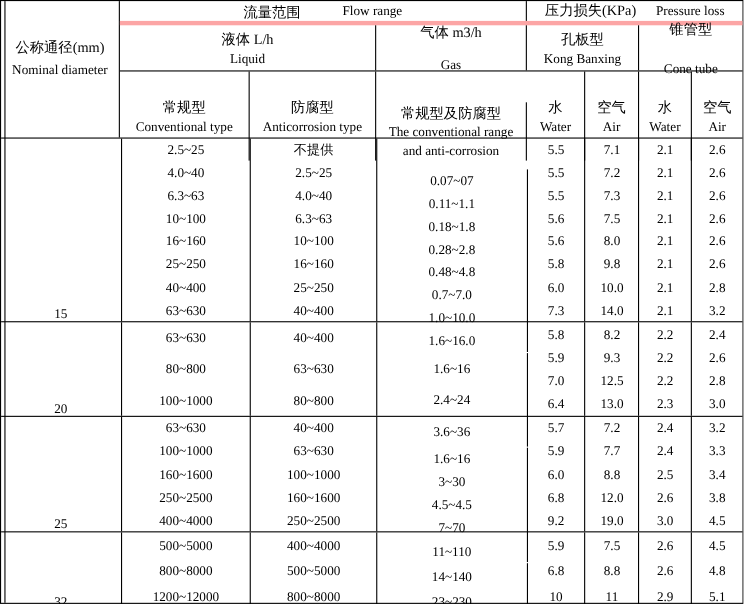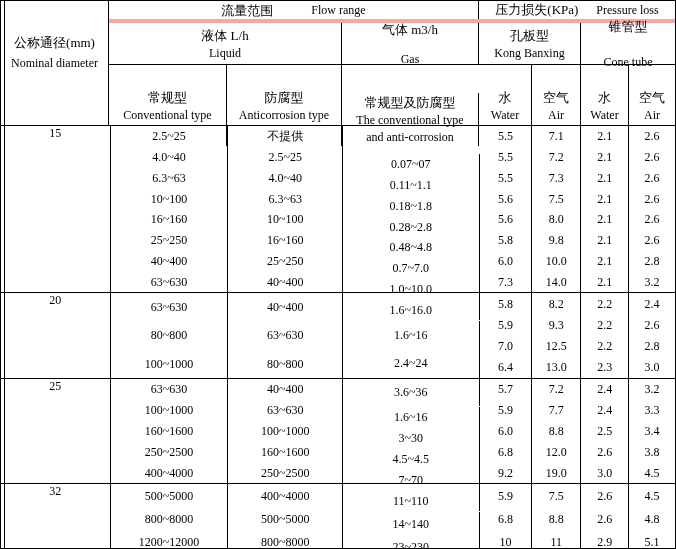--- a/index.html
+++ b/index.html
@@ -49,21 +49,21 @@
   
   #sections { flex:1; display:flex; flex-direction:column; }
   .section { display:flex; border-bottom:1px solid #000; flex:none; }
   .section:last-child { border-bottom:none; flex:1; }
   .s0 { height:167px; } .s1 { height:86px; } .s2 { height:105px; }
   .dcol {
     display:flex; flex-direction:column; justify-content:space-around; align-items:center;
     border-right:1px solid #000; font-size:12px; height:100%;
   }
   .dcol.lastcol { border-right:none; }
-  .diamcol { width:110px; justify-content:flex-start; }
+  .diamcol { width:110px; justify-content:flex-end; }
   .val { white-space:nowrap; line-height:14px; }
 </style>
 </head>
 <body>
 
 <div class="table">
 
   <div class="header">
     <div class="diam-head">
       <div class="zh">公称通径(mm)</div>
@@ -105,21 +105,21 @@
         <div class="hcell w2">
           <div class="zh">常规型</div>
           <div class="en">Conventional type</div>
         </div>
         <div class="hcell w3">
           <div class="zh">防腐型</div>
           <div class="en">Anticorrosion type</div>
         </div>
         <div class="hcell w4">
           <div class="zh">常规型及防腐型</div>
-          <div class="en">The conventional  type</div>
+          <div class="en">The conventional  range</div>
           <div class="en">and anti-corrosion</div>
         </div>
         <div class="hcell w5">
           <div class="zh">水</div>
           <div class="en">Water</div>
         </div>
         <div class="hcell w6">
           <div class="zh">空气</div>
           <div class="en">Air</div>
         </div>

